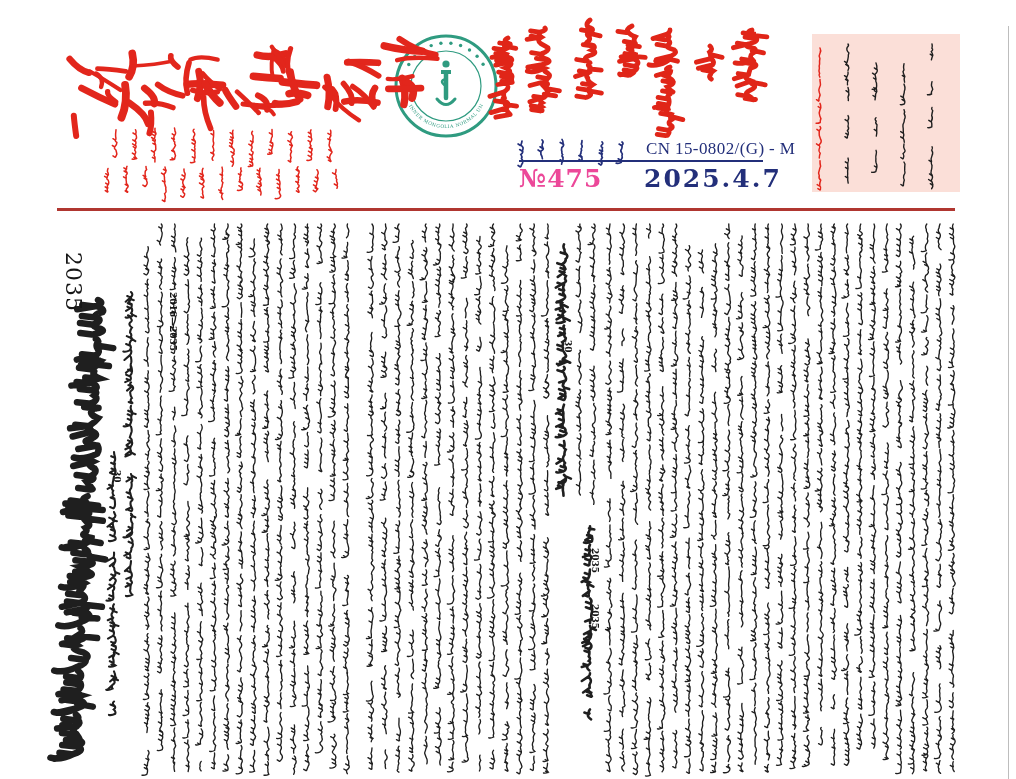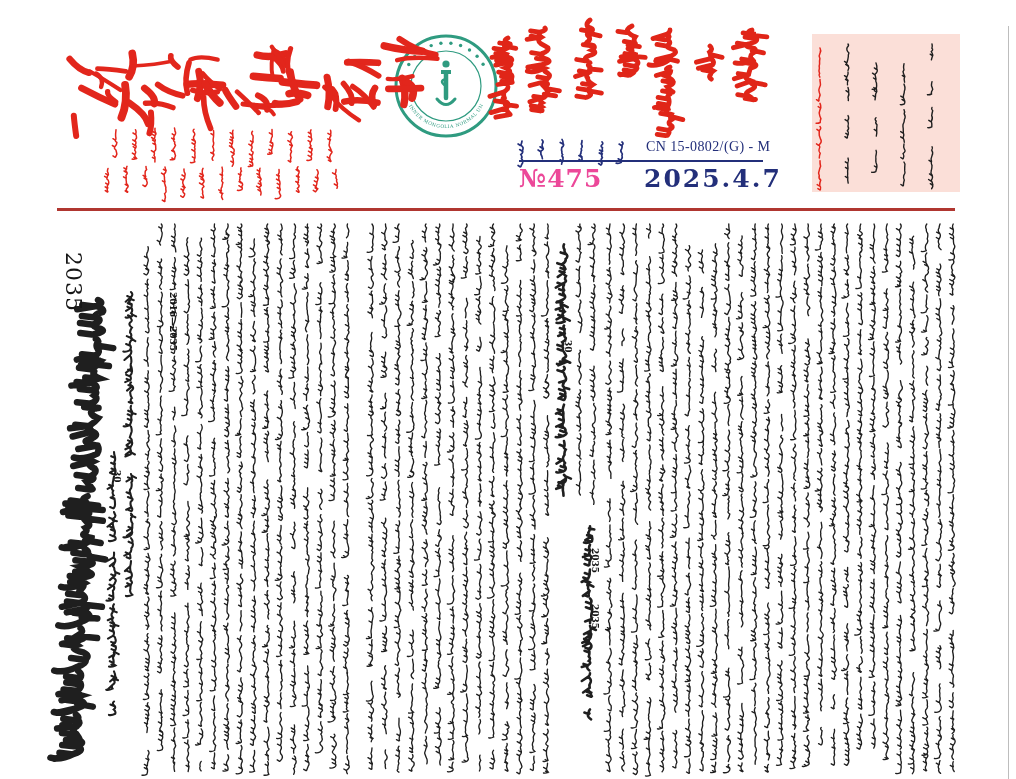--- a/index.html
+++ b/index.html
@@ -1,21 +1,21 @@
 <!DOCTYPE html>
 <html><head>
 <meta charset="utf-8">
 <style>
   html,body{margin:0;padding:0;background:#fff;}
   .page{position:relative;width:1016px;height:779px;background:#ffffff;overflow:hidden;
         font-family:"DejaVu Serif",serif;}
   .abs{position:absolute;}
   .rot90{transform:rotate(90deg);transform-origin:0 0;white-space:nowrap;}
   #art{position:absolute;left:0;top:0;pointer-events:none;}
-  .cn-code{font-size:14px;letter-spacing:.4px;font-family:"Liberation Serif","DejaVu Serif",serif;text-align:right;}
+  .cn-code{font-size:17px;letter-spacing:.4px;font-family:"Liberation Serif","DejaVu Serif",serif;text-align:right;}
   .issue-no{font-size:25px;font-weight:bold;letter-spacing:1px;}
   .issue-date{font-size:25px;font-weight:bold;letter-spacing:2px;}
   .year-big{font-size:22px;letter-spacing:1px;color:#161616;}
   .tiny-num{font-size:9px;font-weight:bold;color:#161616;}
   .divider{height:2px;}
   .rule{height:3px;}
   .vborder{width:1px;}
   .pinkbox{width:148px;height:158px;}
 </style>
 </head>

